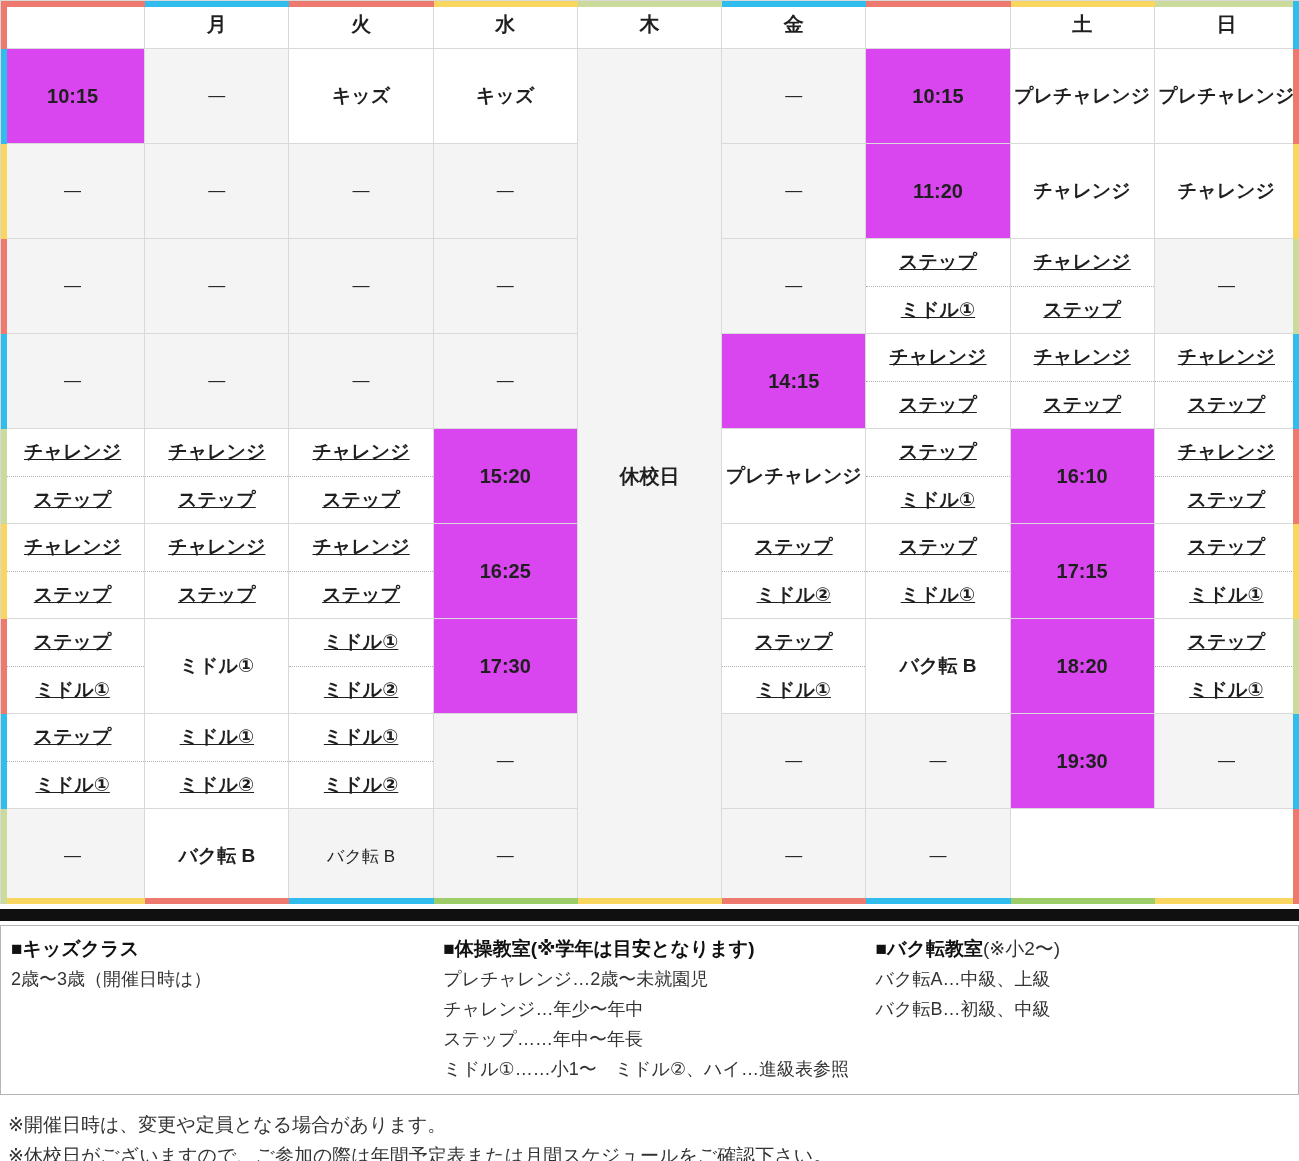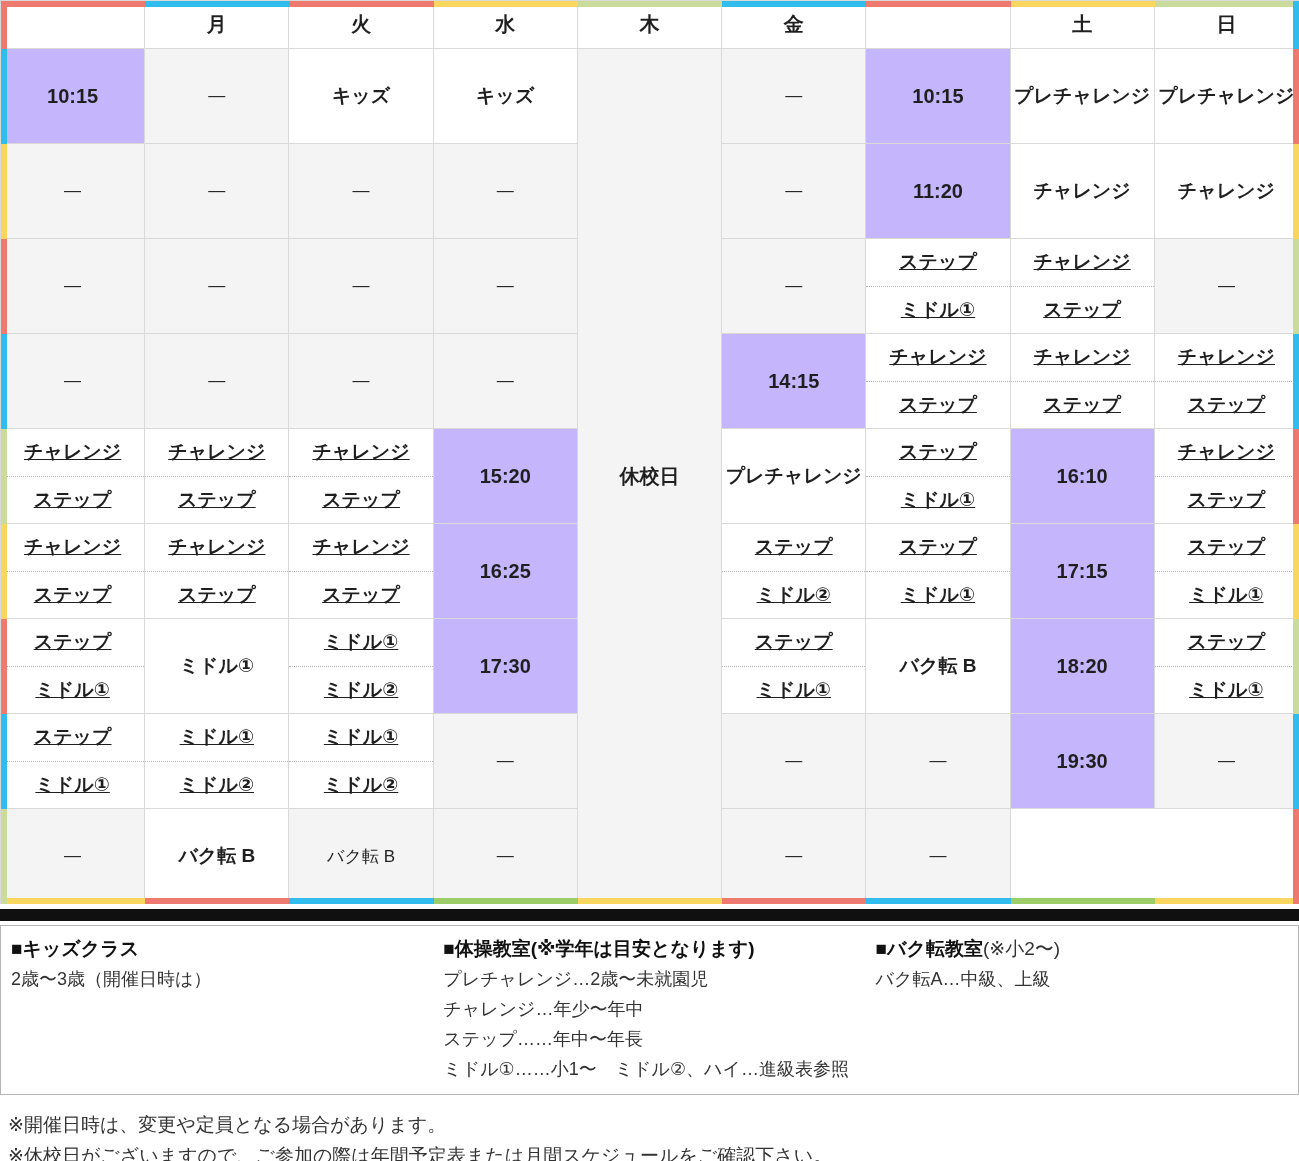--- a/index.html
+++ b/index.html
@@ -7,21 +7,21 @@
 
   
   .tbl{position:relative;width:1299px;display:grid;
        grid-template-columns:repeat(9,1fr);
        grid-template-rows:48px repeat(9,95px);
        background:#fff;border-left:1px solid #d9d9d9;border-top:1px solid #d9d9d9;box-sizing:border-box;}
   .c{border-right:1px solid #d9d9d9;border-bottom:1px solid #d9d9d9;
      display:flex;align-items:center;justify-content:center;
      font-weight:bold;font-size:19px;white-space:nowrap;overflow:hidden;box-sizing:border-box;}
   .hd{font-size:20px;background:#fff;}
-  .tm{background:#c4b5fd;font-size:20px;}
+  .tm{background:#d946ef;font-size:20px;}
   .em{background:#f4f4f4;font-weight:400;font-size:17px;color:#222;}
   .wh{background:#fff;text-align:right;}
   .closed{background:#f4f4f4;font-size:20px;}
   .sp{flex-direction:column;align-items:stretch;padding:0;}
   .sp span{flex:1;display:flex;align-items:center;justify-content:center;text-decoration:underline;}
   .sp span.t{border-bottom:1px dotted #b3b3b3;}
 
   
   .st{position:absolute;z-index:3;}
 
@@ -249,19 +249,20 @@
   <div class="lg-col">
     <div class="lg-title">■体操教室(※学年は目安となります)</div>
     <div class="lg-line">プレチャレンジ…2歳〜未就園児</div>
     <div class="lg-line">チャレンジ…年少〜年中</div>
     <div class="lg-line">ステップ……年中〜年長</div>
     <div class="lg-line">ミドル①……小1〜　ミドル②、ハイ…進級表参照</div>
   </div>
   <div class="lg-col">
     <div class="lg-title"><span>■バク転教室</span><span class="nrm">(※小2〜)</span></div>
     <div class="lg-line">バク転A…中級、上級</div>
+    <div class="lg-line">バク転B…初級、中級</div>
   </div>
 </div>
 
 <div class="notes">
   <div class="note-line">※開催日時は、変更や定員となる場合があります。</div>
   <div class="note-line">※休校日がございますので、ご参加の際は年間予定表または月間スケジュールをご確認下さい。</div>
 </div>
 
 </body></html>

